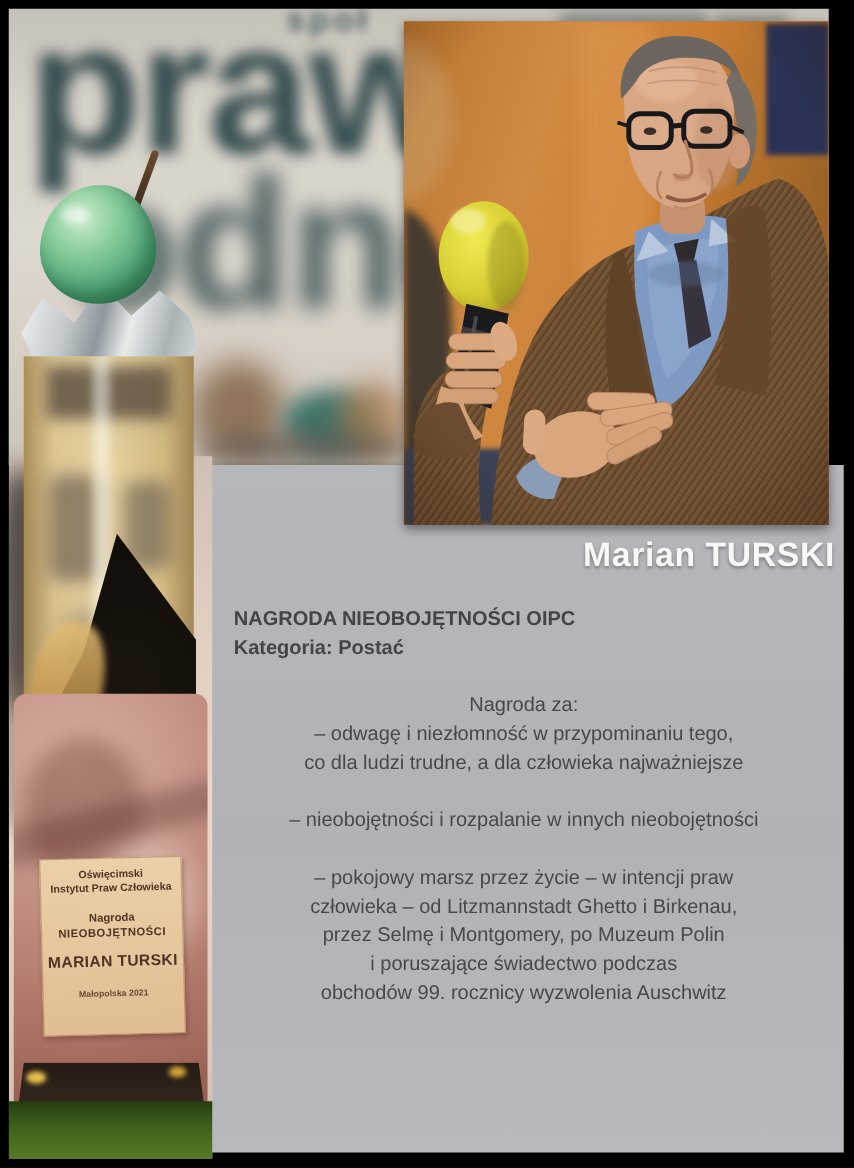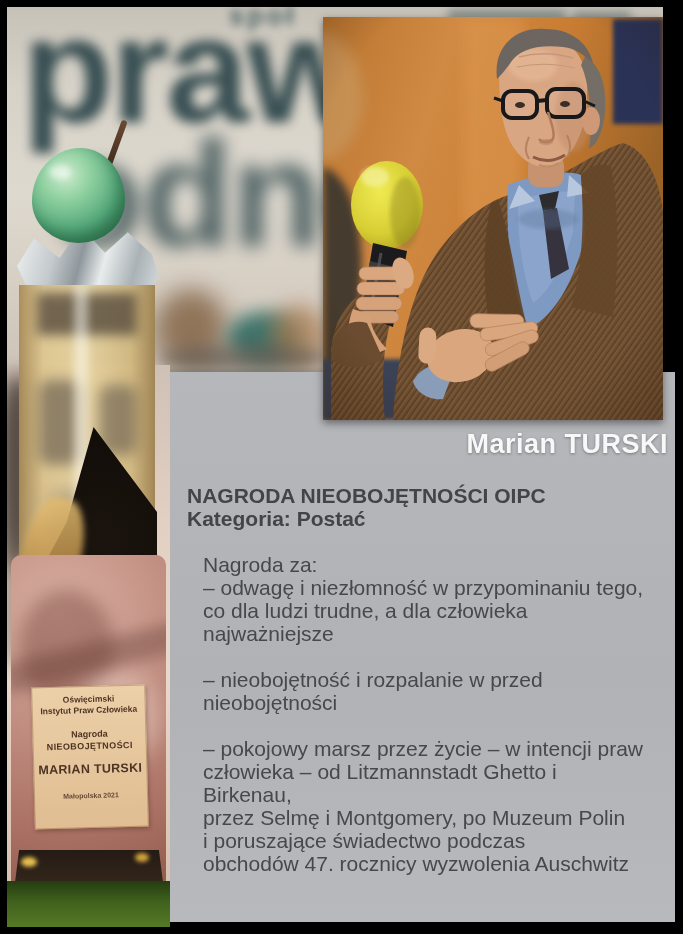--- a/index.html
+++ b/index.html
@@ -22,23 +22,23 @@
   .blob-teal{left:220px;top:305px;width:75px;height:52px;background:#2f6b62;filter:blur(9px);opacity:.9;}
   .blob-dark{left:152px;top:338px;width:168px;height:27px;background:#5f574e;filter:blur(8px);opacity:.7;}
   .blob-warm{left:263px;top:298px;width:56px;height:62px;background:#a97a4e;filter:blur(10px);opacity:.7;}
   .blob-bluegray{left:58px;top:298px;width:84px;height:62px;background:#8f9aa4;filter:blur(12px);opacity:.6;}
 
   
   .panel{position:absolute;left:155px;top:372px;width:520px;height:550px;z-index:2;
     background:linear-gradient(180deg,#b6b7bb,#b1b2b6 55%,#b8b9bd);
     box-shadow:-2px -2px 5px rgba(0,0,0,.22);}
   .panel-text{position:absolute;left:0;top:0;width:100%;height:100%;padding:112px 24px 0 32px;
-    color:#47474c;font-size:21px;line-height:23px;}
+    color:#47474c;font-size:16px;line-height:23px;}
   .panel-headings{font-weight:700;color:#434349;white-space:pre-line;margin:0 0 23px 0;}
-  .panel-par{white-space:pre-line;margin:0 0 23px 16px;}
+  .panel-par{white-space:pre-line;margin:0 0 23px 0;text-align:center;}
 
   
   .name{position:absolute;top:429px;right:15px;z-index:5;font-size:27px;font-weight:700;color:#f8f8f8;
     text-shadow:0 1px 3px rgba(0,0,0,.35);letter-spacing:.5px;}
 
   
   .strip{position:absolute;left:7px;top:7px;width:163px;height:920px;z-index:3;overflow:hidden;}
   .strip-lower{position:absolute;left:0;top:358px;width:163px;height:562px;
     background:linear-gradient(180deg,#cfc0b6,#e2d0c2 28%,#ead8ca 55%,#dfc9b9 80%,#d2bcae);}
   .strip-darkblob1{position:absolute;left:-10px;top:368px;width:42px;height:195px;background:#3f362f;filter:blur(10px);opacity:.85;border-radius:40%;}
@@ -115,26 +115,26 @@
     <div class="blob blob-dark"></div>
   </div>
 
   <div class="panel">
     <div class="panel-text">
       <p class="panel-headings">NAGRODA NIEOBOJĘTNOŚCI OIPC
 Kategoria: Postać</p>
       <p class="panel-par">Nagroda za:
 – odwagę i niezłomność w przypominaniu tego,
 co dla ludzi trudne, a dla człowieka najważniejsze</p>
-      <p class="panel-par">– nieobojętność i rozpalanie w przed nieobojętności</p>
+      <p class="panel-par">– nieobojętności i rozpalanie w innych nieobojętności</p>
       <p class="panel-par">– pokojowy marsz przez życie – w intencji praw
 człowieka – od Litzmannstadt Ghetto i Birkenau,
 przez Selmę i Montgomery, po Muzeum Polin
 i poruszające świadectwo podczas
-obchodów 47. rocznicy wyzwolenia Auschwitz</p>
+obchodów 99. rocznicy wyzwolenia Auschwitz</p>
     </div>
   </div>
 
   <div class="strip">
     <div class="strip-lower"></div>
     <div class="strip-darkblob1"></div>
     <div class="strip-darkblob2"></div>
     <div class="shard"></div>
     <div class="stem"></div>
     <div class="apple"></div>

